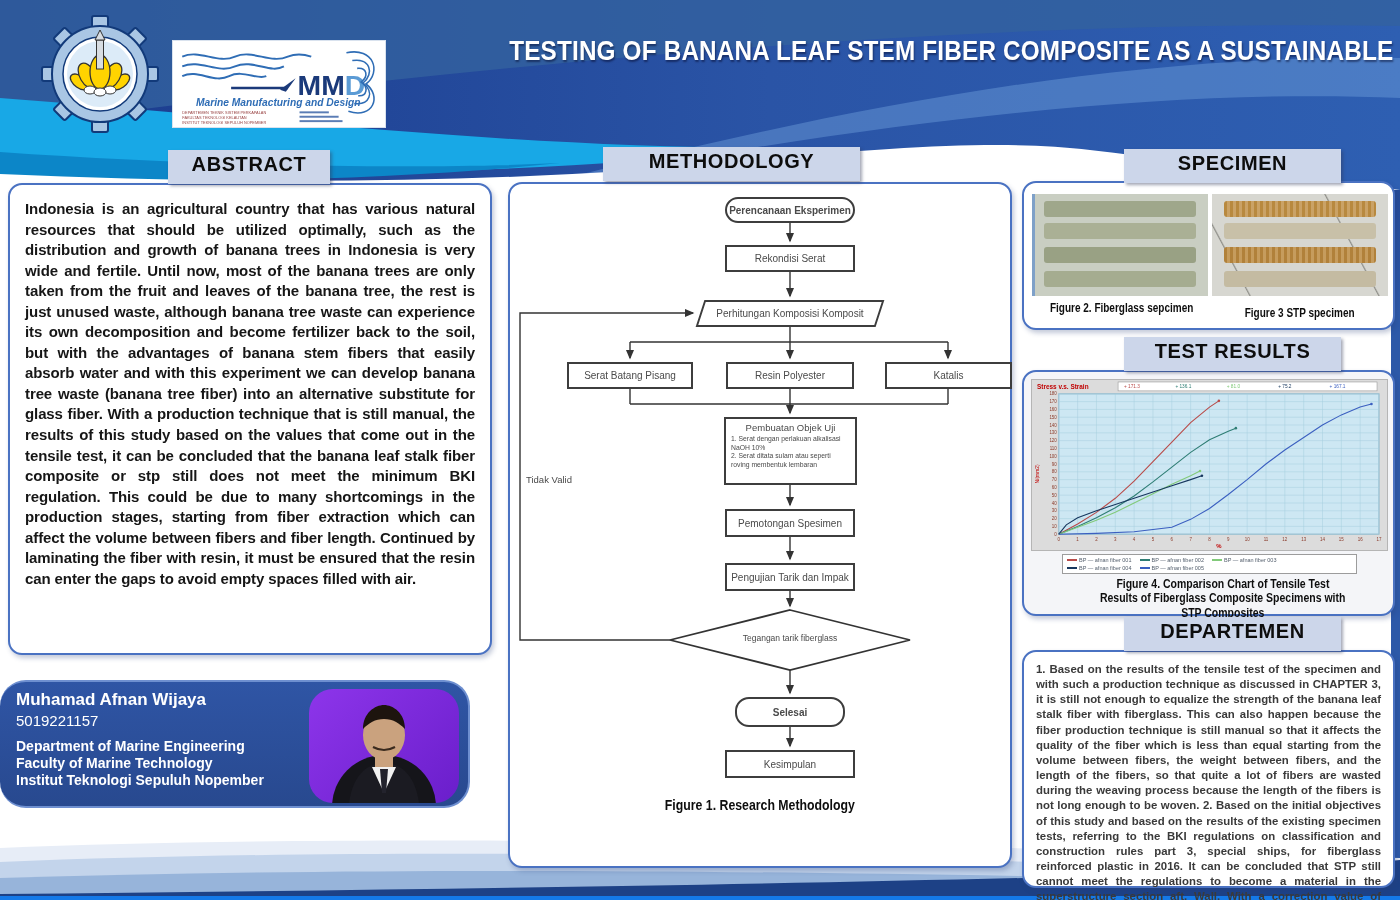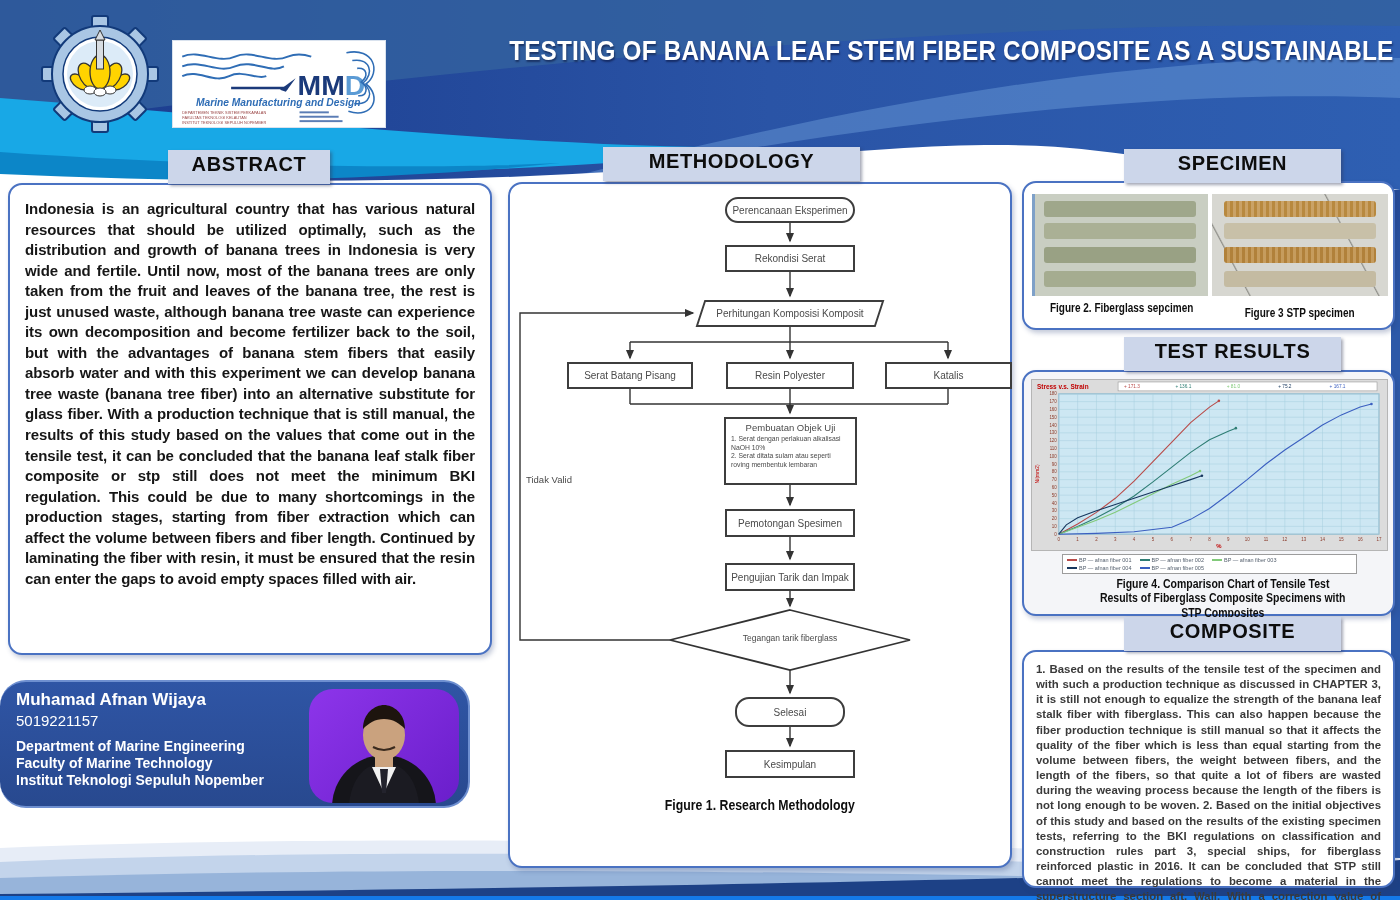--- a/index.html
+++ b/index.html
@@ -40,21 +40,21 @@
   .author-dept{font-size:14px;font-weight:600;margin-top:1px;}
   #author-dept1{margin-top:9px;}
   #author-photo{position:absolute;right:9px;top:7px;width:150px;height:114px;border-radius:24px;
                 overflow:hidden;background:linear-gradient(135deg,#8d35ea,#6a1ecb);}
 
   
   #flow-layer{position:absolute;left:0;top:0;}
   .fnode{position:absolute;background:#fff;border:2px solid #3d3d3d;color:#4a4a4a;
          display:flex;align-items:center;justify-content:center;text-align:center;
          font-size:10px;line-height:1.1;z-index:2;}
-  .terminator{border-radius:14px;}
+  .terminator{border-radius:14px;font-weight:bold;}
   .para{transform:skewX(-18deg);}
   .para>span{display:block;width:100%;transform:skewX(18deg);}
   #flow-step4{flex-direction:column;align-items:flex-start;justify-content:flex-start;
               padding:4px 5px;border-width:2.5px;}
   #flow-step4 .t{width:100%;text-align:center;font-size:9.5px;margin-bottom:2px;}
   #flow-step4 .li{font-size:6.8px;text-align:left;line-height:1.25;}
   #flow-decision-label{position:absolute;z-index:2;font-size:8.5px;color:#4a4a4a;text-align:center;}
   #flow-loop-label{position:absolute;z-index:2;font-size:9.5px;color:#4a4a4a;}
   .figcap{position:absolute;z-index:2;width:100%;text-align:center;font-weight:bold;color:#0e0e0e;}
   .figcap>span{display:inline-block;transform:scaleX(.82);transform-origin:center;white-space:nowrap;}
@@ -177,21 +177,21 @@
   </svg>
 
   <div id="title-wrap">
     <div class="title-line"><span>TESTING OF BANANA LEAF STEM FIBER COMPOSITE AS A SUSTAINABLE</span></div>
   </div>
 
   <div class="sec-head" style="left:168px;top:150px;width:162px;">ABSTRACT</div>
   <div class="sec-head" style="left:603px;top:147px;width:257px;">METHODOLOGY</div>
   <div class="sec-head" style="left:1124px;top:149px;width:217px;">SPECIMEN</div>
   <div class="sec-head" style="left:1124px;top:337px;width:217px;">TEST RESULTS</div>
-  <div class="sec-head" style="left:1124px;top:617px;width:217px;">COMPOSITE</div>
+  <div class="sec-head" style="left:1124px;top:617px;width:217px;">DEPARTEMEN</div>
 
   <div class="panel" style="left:8px;top:183px;width:484px;height:472px;">
     <div id="abstract-body">Indonesia is an agricultural country that has various natural resources that should be utilized optimally, such as the distribution and growth of banana trees in Indonesia is very wide and fertile. Until now, most of the banana trees are only taken from the fruit and leaves of the banana tree, the rest is just unused waste, although banana tree waste can experience its own decomposition and become fertilizer back to the soil, but with the advantages of banana stem fibers that easily absorb water and with this experiment we can develop banana tree waste (banana tree fiber) into an alternative substitute for glass fiber. With a production technique that is still manual, the results of this study based on the values that come out in the tensile test, it can be concluded that the banana leaf stalk fiber composite or stp still does not meet the minimum BKI regulation. This could be due to many shortcomings in the production stages, starting from fiber extraction which can affect the volume between fibers and fiber length. Continued by laminating the fiber with resin, it must be ensured that the resin can enter the gaps to avoid empty spaces filled with air.</div>
   </div>
 
   <div id="author-card">
     <div class="inner">
       <div id="author-name">Muhamad Afnan Wijaya</div>
       <div id="author-id">5019221157</div>
       <div class="author-dept" id="author-dept1">Department of Marine Engineering</div>

